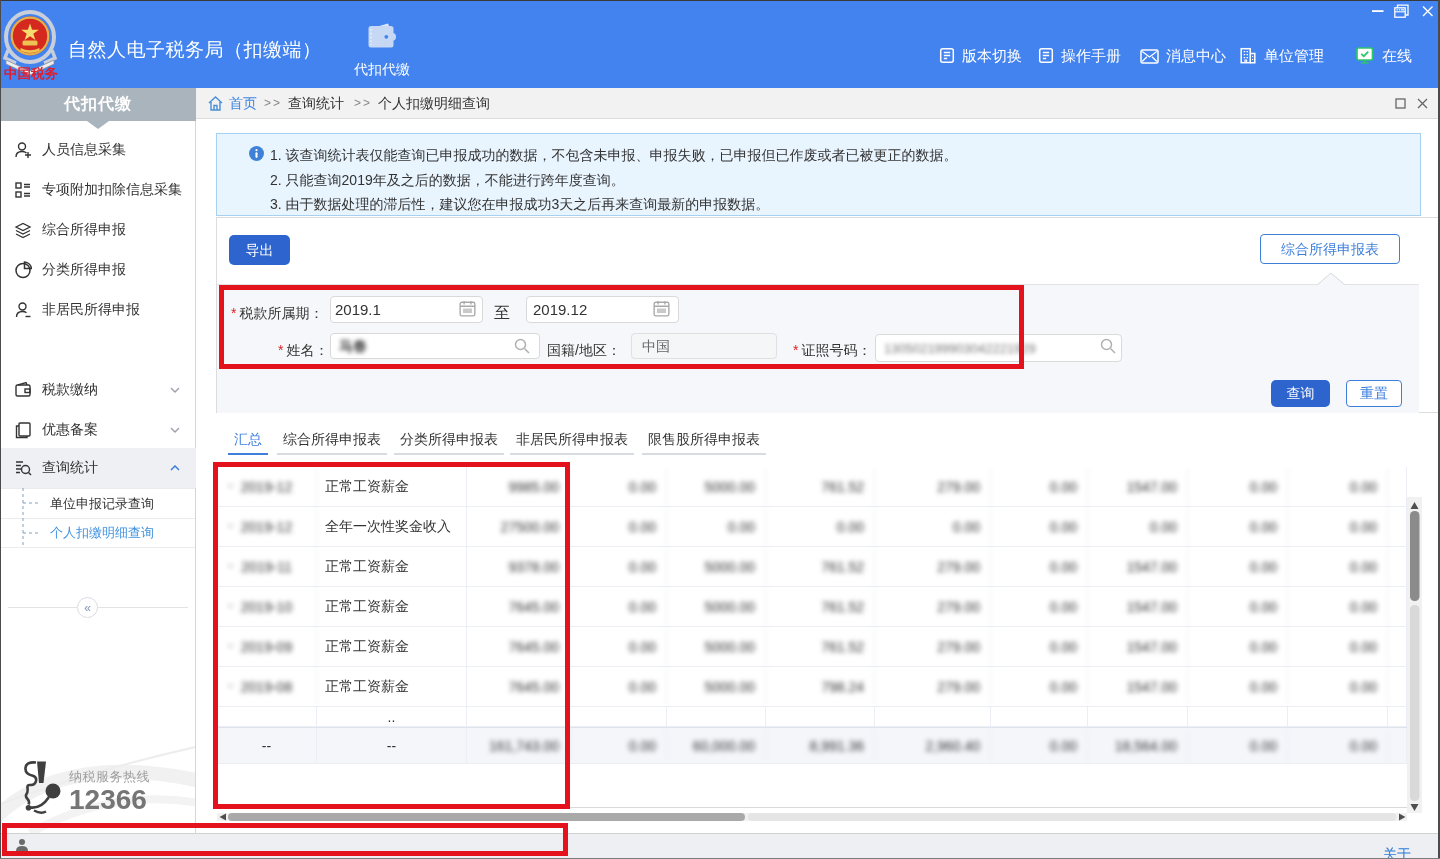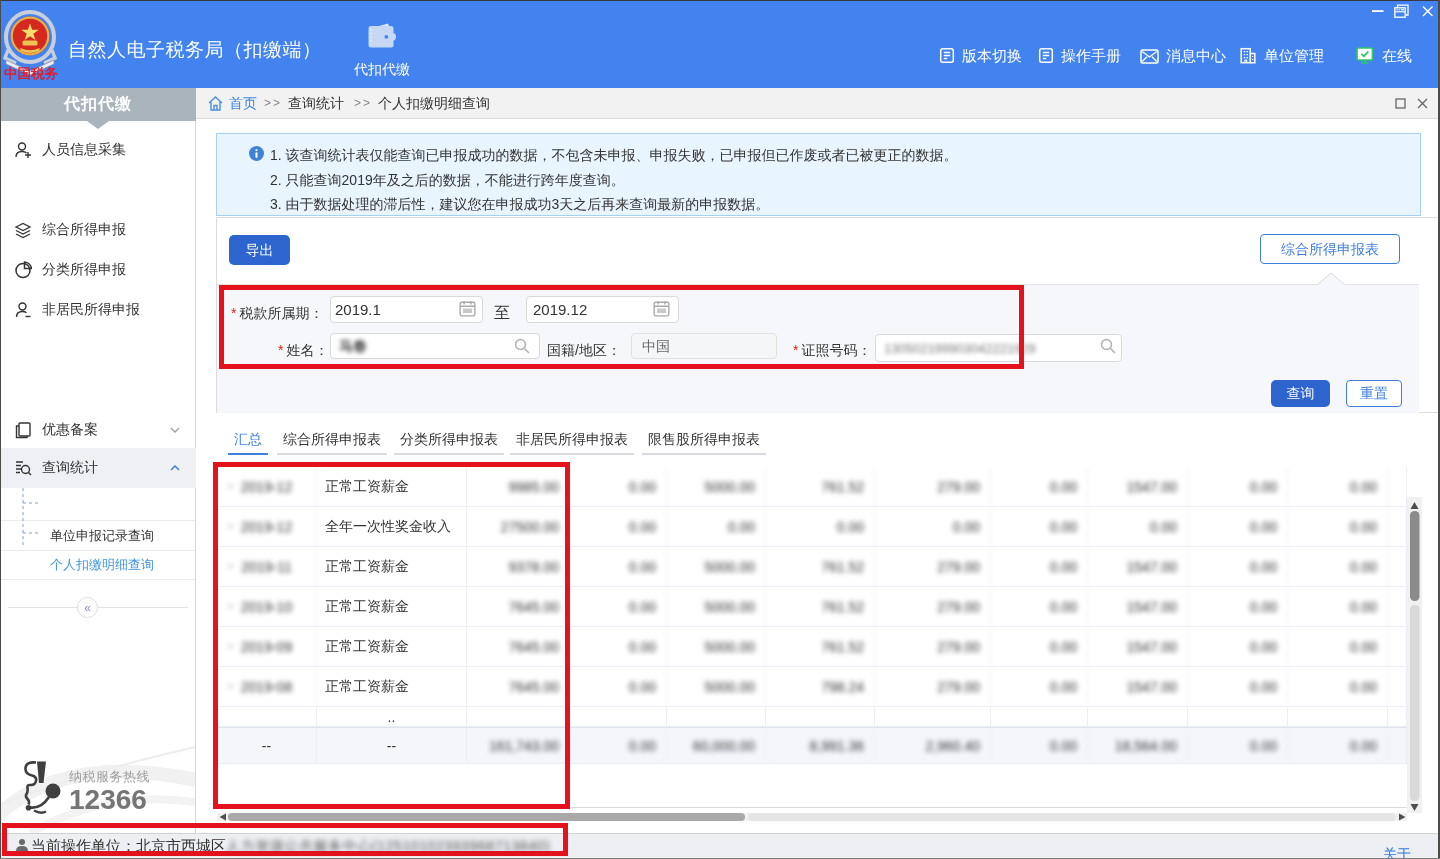--- a/index.html
+++ b/index.html
@@ -16,21 +16,21 @@
 .rmi svg { vertical-align:-3px; margin-right:7px; }
 
 
 #sidebar { position:absolute; left:0; top:88px; width:196px; height:746px; background:#fff; border-right:1px solid #d6d6d6; }
 #sbhead { position:absolute; left:0; top:0; width:196px; height:33px; background:#aab4bd; color:#fff; font-size:16px; font-weight:bold; text-align:center; line-height:32px; letter-spacing:1px; }
 #sbnotch { position:absolute; left:87px; top:33px; width:0; height:0; border-left:11px solid transparent; border-right:11px solid transparent; border-top:8px solid #aab4bd; }
 .mi { position:absolute; left:0; width:196px; height:40px; }
 .mi .txt { position:absolute; left:42px; top:50%; transform:translateY(-50%); font-size:14px; color:#333; white-space:nowrap; }
 .mi svg.ic { position:absolute; left:14px; top:50%; transform:translateY(-50%); }
 .mi .chev { position:absolute; right:16px; top:50%; transform:translateY(-50%); }
-.sub { position:absolute; left:0; width:195px; height:30px; border-top:1px solid #ebebeb;margin-top:32px; }
+.sub { position:absolute; left:0; width:195px; height:30px; border-top:1px solid #ebebeb; }
 .sub .txt { position:absolute; left:50px; top:50%; transform:translateY(-50%); font-size:13px; color:#333; }
 
 
 #crumb { position:absolute; left:196px; top:88px; width:1244px; height:31px; background:#f2f2f2; border-bottom:1px solid #dcdcdc; font-size:14px; color:#333; }
 #crumb .sep { color:#888; font-size:12px; letter-spacing:2px; }
 
 
 #botbar { position:absolute; left:0; top:833px; width:1440px; height:26px; background:#edeff2; border-top:1px solid #d2d2d2; }
 
 
@@ -141,40 +141,59 @@
   <div id="sbhead">代扣代缴</div>
   <div id="sbnotch"></div>
   <div class="mi" style="top:42px">
     <svg class="ic" width="18" height="18" viewBox="0 0 18 18">
         <circle cx="8" cy="5.5" r="3.5" fill="none" stroke="#333" stroke-width="1.4"></circle>
         <path d="M2 16 Q2 10.5 8 10.5 Q11 10.5 12.5 12" fill="none" stroke="#333" stroke-width="1.4"></path>
         <path d="M14 11 V17 M11 14 H17" stroke="#333" stroke-width="1.4"></path>
       </svg>
     <div class="txt">人员信息采集</div>
   </div>
+  <div class="mi" style="top:82px">
+    <svg class="ic" width="18" height="18" viewBox="0 0 18 18">
+        <rect x="2" y="2" width="5" height="5" fill="none" stroke="#333" stroke-width="1.4"></rect>
+        <rect x="2" y="11" width="5" height="5" fill="none" stroke="#333" stroke-width="1.4"></rect>
+        <path d="M10 3.5 H16 M10 6 H16 M10 12.5 H16 M10 15 H16" stroke="#333" stroke-width="1.4"></path>
+      </svg>
+    <div class="txt">专项附加扣除信息采集</div>
+  </div>
   <div class="mi" style="top:122px">
     <svg class="ic" width="18" height="18" viewBox="0 0 18 18">
         <path d="M2 6 L9 2.5 L16 6 L9 9.5 Z M2 9.5 L9 13 L16 9.5 M2 13 L9 16.5 L16 13" fill="none" stroke="#333" stroke-width="1.3"></path>
       </svg>
     <div class="txt">综合所得申报</div>
   </div>
   <div class="mi" style="top:162px">
     <svg class="ic" width="18" height="18" viewBox="0 0 18 18">
         <circle cx="9" cy="9.5" r="7" fill="none" stroke="#333" stroke-width="1.5"></circle>
         <path d="M10.5 7.5 V1 A7.5 7.5 0 0 1 17.5 7.5 Z" fill="none" stroke="#333" stroke-width="1.5"></path>
       </svg>
     <div class="txt">分类所得申报</div>
   </div>
   <div class="mi" style="top:202px">
     <svg class="ic" width="18" height="18" viewBox="0 0 18 18">
         <circle cx="8.5" cy="5.5" r="3.5" fill="none" stroke="#333" stroke-width="1.4"></circle>
         <path d="M2.5 16 Q2.5 10.5 8.5 10.5 Q11 10.5 12.5 11.8" fill="none" stroke="#333" stroke-width="1.4"></path>
         <path d="M11.5 15.5 H16.5" stroke="#333" stroke-width="1.4"></path>
       </svg>
     <div class="txt">非居民所得申报</div>
+  </div>
+  <div class="mi" style="top:282px">
+    <svg class="ic" width="18" height="18" viewBox="0 0 18 18">
+        <rect x="2" y="4" width="14" height="11" rx="1.5" fill="none" stroke="#333" stroke-width="1.4"></rect>
+        <path d="M4 4 L12 1.5 L13 4" fill="none" stroke="#333" stroke-width="1.4"></path>
+        <rect x="11" y="8" width="5" height="3.5" fill="none" stroke="#333" stroke-width="1.4"></rect>
+      </svg>
+    <div class="txt">税款缴纳</div>
+    <svg class="chev" width="10" height="6" viewBox="0 0 10 6">
+        <path d="M1 1 L5 5 L9 1" fill="none" stroke="#9aa2ac" stroke-width="1.4"></path>
+      </svg>
   </div>
   <div class="mi" style="top:322px">
     <svg class="ic" width="18" height="18" viewBox="0 0 18 18">
         <rect x="5" y="2" width="11" height="13" rx="1" fill="none" stroke="#333" stroke-width="1.4"></rect>
         <path d="M5 5 H2.5 V16.5 H13 V15" fill="none" stroke="#333" stroke-width="1.4"></path>
       </svg>
     <div class="txt">优惠备案</div>
     <svg class="chev" width="10" height="6" viewBox="0 0 10 6">
         <path d="M1 1 L5 5 L9 1" fill="none" stroke="#9aa2ac" stroke-width="1.4"></path>
       </svg>
@@ -441,21 +460,20 @@
       <path d="M1182 0.5 L1188.5 4 L1182 7.5 Z" fill="#4e4e4e"></path>
     </svg>
   </div>
 </div>
 
 <div id="botbar">
   <svg class="abs" style="left:15px;top:4px" width="14" height="14" viewBox="0 0 14 14">
       <circle cx="7" cy="4" r="3" fill="#6a6a6a"></circle>
       <path d="M1 13 Q1 8 7 8 Q13 8 13 13 Z" fill="#6a6a6a"></path>
     </svg>
-  <span class="abs" style="left:31px;top:3px;font-size:15px;color:#333">当前操作单位：北京市西城区<span class="blur1" style="font-size:14px;color:#555;letter-spacing:0.6px">人力资源公共服务中心(12510102393968713840)</span></span>
   <span class="abs" style="right:29px;top:12px;font-size:14px;color:#2d7bd8;text-decoration:underline">关于</span>
 </div>
 
 <div class="red" style="left:219px;top:285px;width:805px;height:84px"></div>
 <div class="red" style="left:213px;top:462px;width:357px;height:347px"></div>
 <div class="red" style="left:2px;top:823px;width:566px;height:33px"></div>
 
 <div class="abs" style="left:0;top:0;width:1px;height:859px;background:#4b4b4b;z-index:99"></div>
 <div class="abs" style="right:0;top:0;width:2px;height:859px;background:#4b4b4b;z-index:99"></div>
 <div class="abs" style="left:0;bottom:0;width:1440px;height:1px;background:#7c7c7c;z-index:99"></div>

